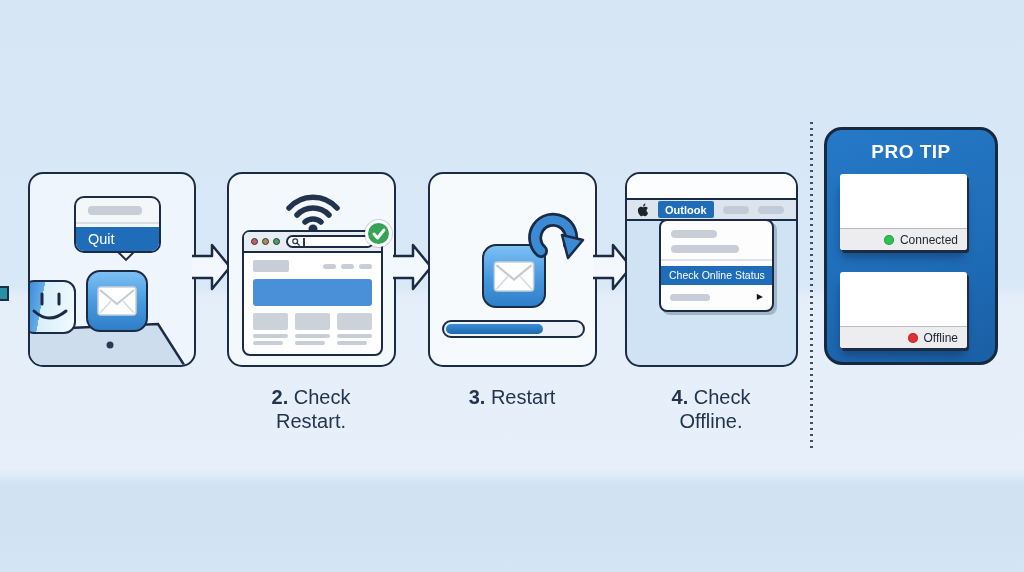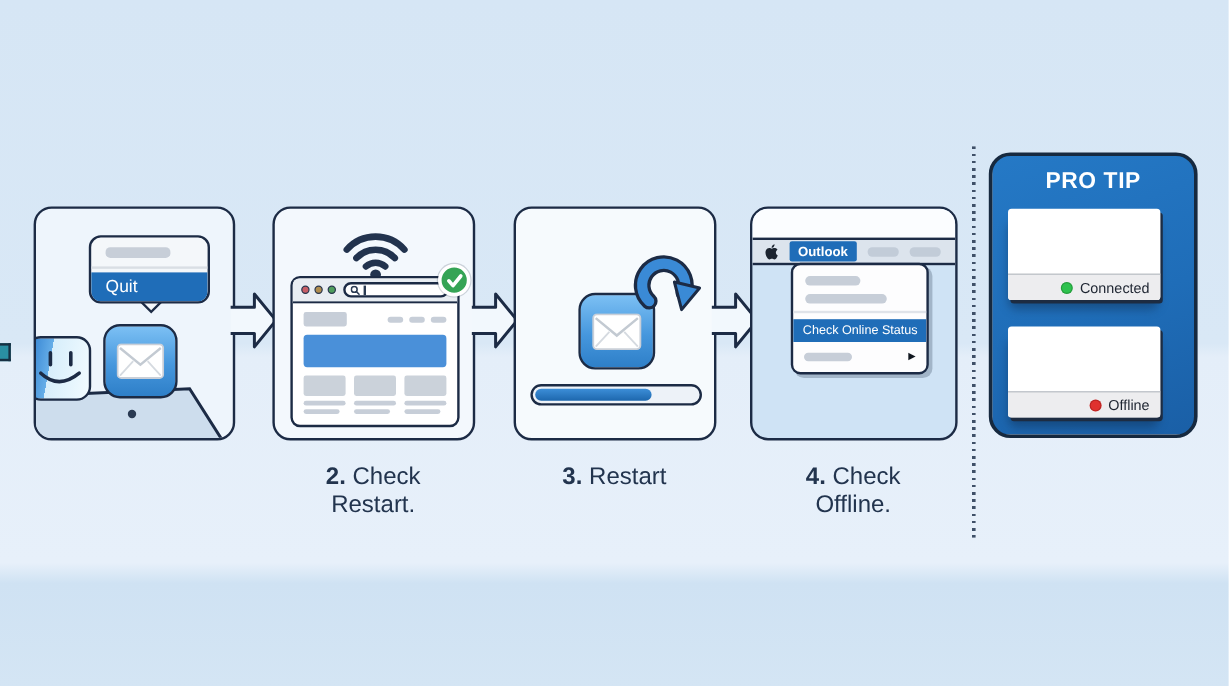--- a/index.html
+++ b/index.html
@@ -9,21 +9,21 @@
   .panel{position:absolute;top:172px;height:195px;border:2.5px solid #1c2b45;border-radius:15px;box-sizing:border-box;overflow:hidden;}
   .p1{left:28px;width:168px;background:#eef5fc;}
   .p2{left:227px;width:169px;background:#f3f8fd;}
   .p3{left:428px;width:169px;background:#f6fafd;}
   .p4{left:625px;width:173px;background:#cfe3f5;}
 
   
   .pill{background:#c7ced8;border-radius:4px;}
 
   
-  .quit-bubble{position:absolute;left:44px;top:22px;width:101px;height:57px;background:#f4f7fa;
+  .quit-bubble{position:absolute;left:44px;top:22px;width:87px;height:57px;background:#f4f7fa;
     border:2.5px solid #1c2b45;border-radius:10px;box-sizing:border-box;z-index:3;overflow:hidden;}
   .quit-pill{position:absolute;left:12px;top:8px;width:54px;height:9px;}
   .quit-sep{position:absolute;left:0;top:24px;width:100%;height:2px;background:#d9dee4;}
   .quit-bar{position:absolute;left:0;bottom:0;width:100%;height:24px;background:#1f6db8;color:#fff;
     font-size:14.5px;line-height:24px;padding-left:12px;box-sizing:border-box;}
   .bubble-pointer{position:absolute;left:88px;top:68px;width:16px;height:16px;background:#f4f7fa;
     border:2.5px solid #1c2b45;transform:rotate(45deg);z-index:2;box-sizing:border-box;}
   .deck-svg{position:absolute;left:0;top:138px;z-index:0;}
   .finder-icon{position:absolute;left:-8px;top:106px;width:54px;height:54px;border:2.5px solid #1c2b45;border-radius:12px;
     box-sizing:border-box;z-index:1;

